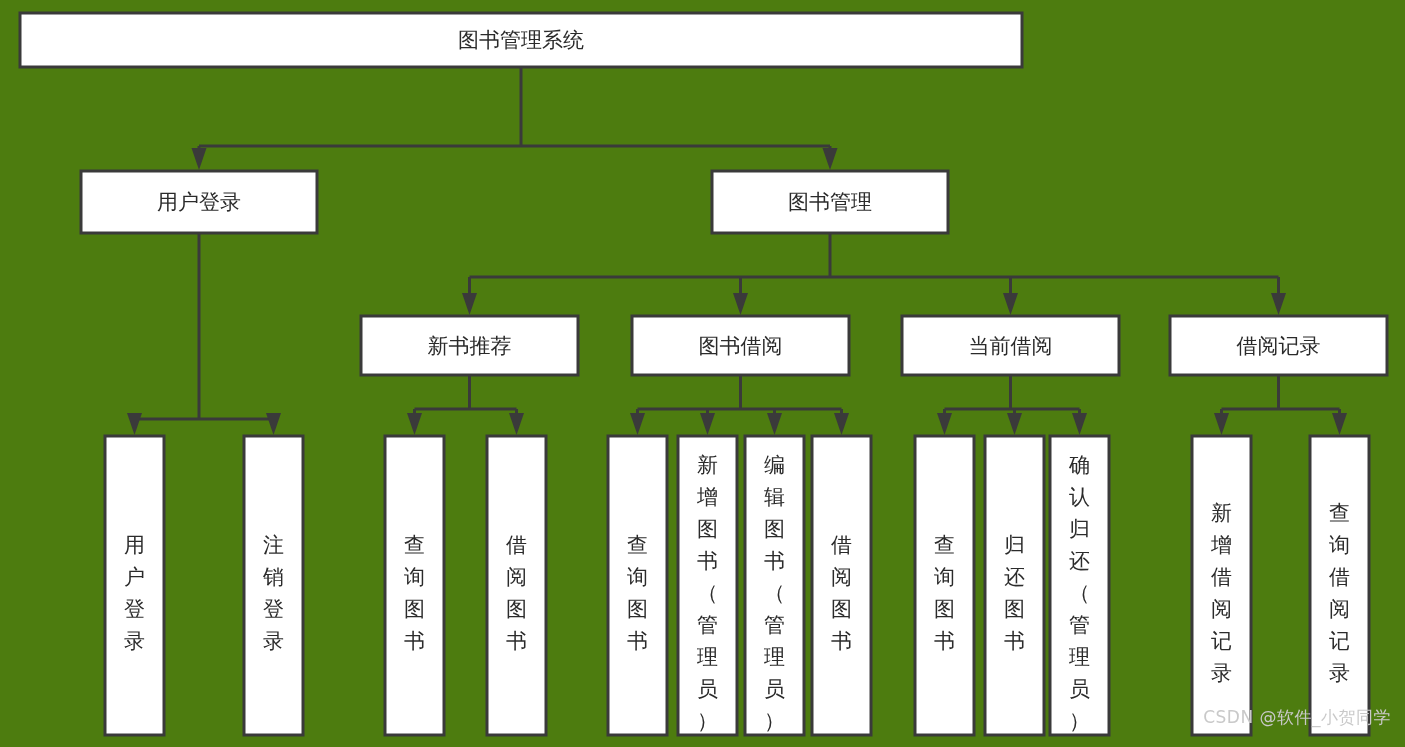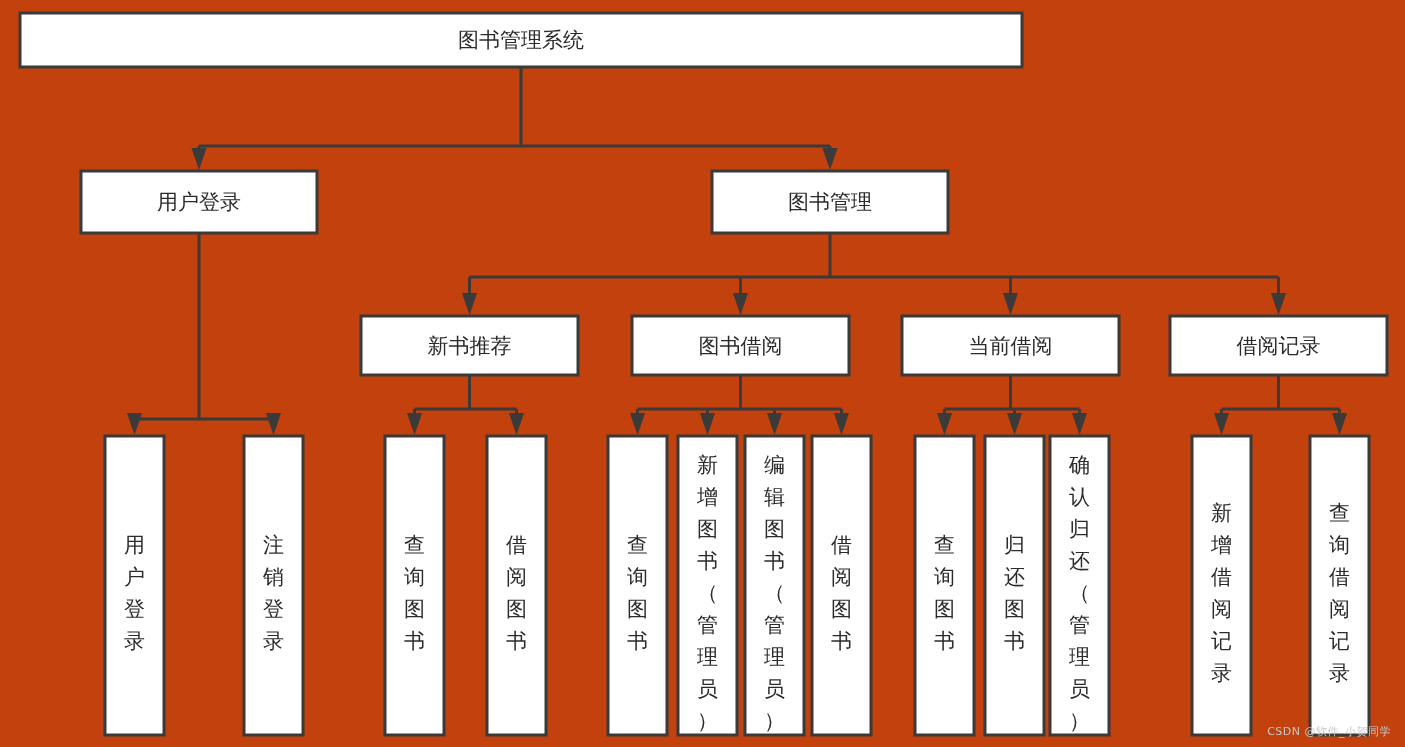--- a/index.html
+++ b/index.html
@@ -1,32 +1,32 @@
 <!DOCTYPE html>
 <html><head>
 <meta charset="utf-8">
 <style>
   html,body{margin:0;padding:0;background:#ffffff;}
   body{
     width:1405px;height:747px;overflow:hidden;
     font-family:"DejaVu Sans","Liberation Sans",sans-serif;
   }
-  #diagram-root{position:relative;width:1405px;height:747px;background:#c2410c;}
+  #diagram-root{position:relative;width:1405px;height:747px;background:#4d7c0f;}
   svg#flow{position:absolute;left:0;top:0;width:1405px;height:747px;display:block;}
   .node-box{fill:#ffffff;stroke:#3a3a3a;stroke-width:3;}
   .conn{stroke:#3a3a3a;stroke-width:3;fill:none;stroke-linecap:butt;}
   .arrow-head{fill:#3a3a3a;stroke:none;}
   .node-label-h{
     font-family:"DejaVu Sans","Liberation Sans",sans-serif;
     font-size:21px;fill:#2b2b2b;text-anchor:middle;dominant-baseline:middle;
   }
   .watermark{
-    position:absolute;right:14px;bottom:8px;
+    position:absolute;right:14px;bottom:18px;
     font-family:"DejaVu Sans","Liberation Sans",sans-serif;
-    font-size:11px;color:#c9c9c9;letter-spacing:.5px;white-space:nowrap;
+    font-size:17px;color:#c9c9c9;letter-spacing:.5px;white-space:nowrap;
     pointer-events:none;
   }
 </style>
 </head>
 <body>
 
 <div id="diagram-root">
 
   <svg id="flow" viewBox="0 0 1405 747" xmlns="http://www.w3.org/2000/svg">
     <g id="connectors-layer">

